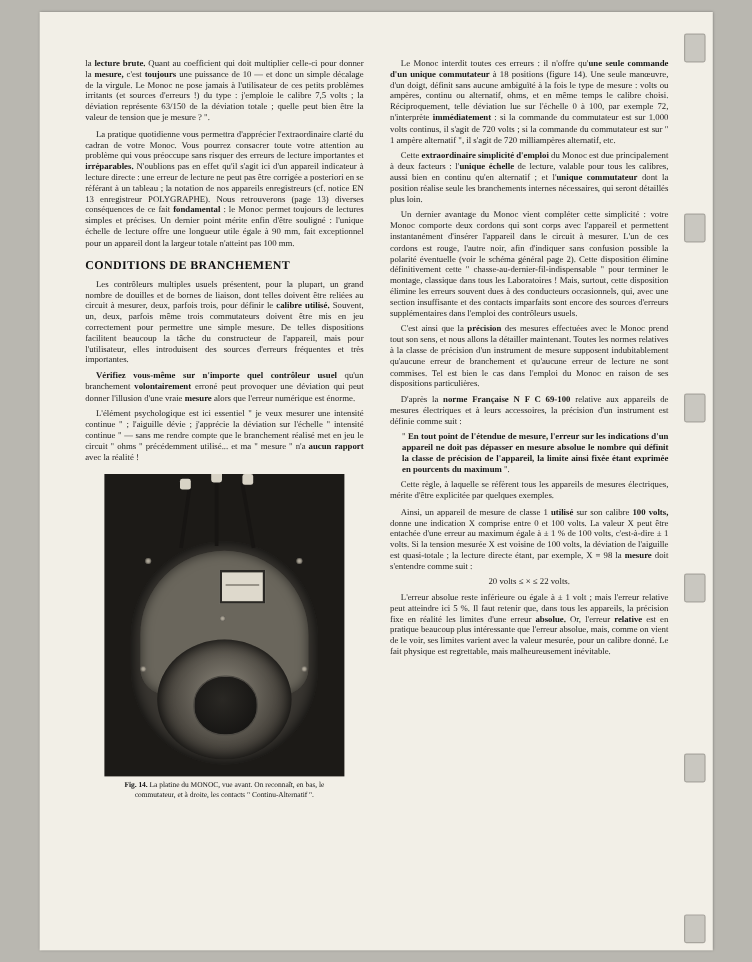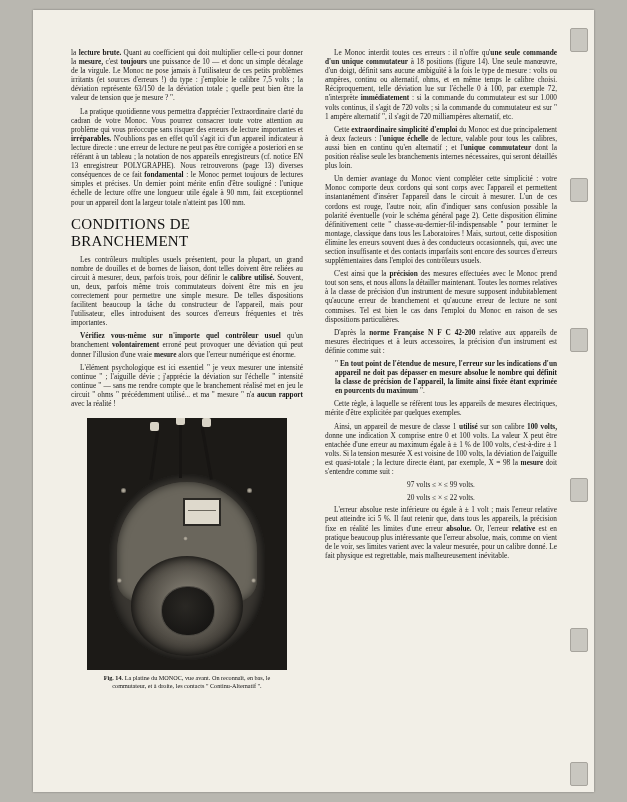--- a/index.html
+++ b/index.html
@@ -46,22 +46,22 @@
     font-size:7.3px;
     line-height:9.1px;
     text-align:justify;
     color:#1a1a1a;
     text-indent:9px;
   }
   p.noind{text-indent:0;}
   b{font-weight:bold;}
 
   h2{
-    font-size:15px;
-    font-weight:normal;
+    font-size:10px;
+    font-weight:bold;
     margin:9px 0 5px 0;
     letter-spacing:.3px;
     color:#111;
   }
   .quote{
     font-size:7.3px;
     line-height:9.1px;
     text-align:justify;
     margin:4px 0 4px 10px;
     color:#1a1a1a;
@@ -225,28 +225,27 @@
       </div>
     </div>
 
     <div class="col">
       <p>Le Monoc interdit toutes ces erreurs : il n'offre qu'<b>une seule commande d'un unique commutateur</b> à 18 positions (figure 14). Une seule manœuvre, d'un doigt, définit sans aucune ambiguïté à la fois le type de mesure : volts ou ampères, continu ou alternatif, ohms, et en même temps le calibre choisi. Réciproquement, telle déviation lue sur l'échelle 0 à 100, par exemple 72, n'interprète <b>immédiatement</b> : si la commande du commutateur est sur 1.000 volts continus, il s'agit de 720 volts ; si la commande du commutateur est sur " 1 ampère alternatif ", il s'agit de 720 milliampères alternatif, etc.</p>
       <p>Cette <b>extraordinaire simplicité d'emploi</b> du Monoc est due principalement à deux facteurs : l'<b>unique échelle</b> de lecture, valable pour tous les calibres, aussi bien en continu qu'en alternatif ; et l'<b>unique commutateur</b> dont la position réalise seule les branchements internes nécessaires, qui seront détaillés plus loin.</p>
       <p>Un dernier avantage du Monoc vient compléter cette simplicité : votre Monoc comporte deux cordons qui sont corps avec l'appareil et permettent instantanément d'insérer l'appareil dans le circuit à mesurer. L'un de ces cordons est rouge, l'autre noir, afin d'indiquer sans confusion possible la polarité éventuelle (voir le schéma général page 2). Cette disposition élimine définitivement cette " chasse-au-dernier-fil-indispensable " pour terminer le montage, classique dans tous les Laboratoires ! Mais, surtout, cette disposition élimine les erreurs souvent dues à des conducteurs occasionnels, qui, avec une section insuffisante et des contacts imparfaits sont encore des sources d'erreurs supplémentaires dans l'emploi des contrôleurs usuels.</p>
       <p>C'est ainsi que la <b>précision</b> des mesures effectuées avec le Monoc prend tout son sens, et nous allons la détailler maintenant. Toutes les normes relatives à la classe de précision d'un instrument de mesure supposent indubitablement qu'aucune erreur de branchement et qu'aucune erreur de lecture ne sont commises. Tel est bien le cas dans l'emploi du Monoc en raison de ses dispositions particulières.</p>
 
 
-      <p>D'après la <b>norme Française N F C 42-200</b> relative aux appareils de mesures électriques et à leurs accessoires, la précision d'un instrument est définie comme suit :</p>
+      <p>D'après la <b>norme Française N F C 69-100</b> relative aux appareils de mesures électriques et à leurs accessoires, la précision d'un instrument est définie comme suit :</p>
 
       <div class="quote">" <b>En tout point de l'étendue de mesure, l'erreur sur les indications d'un appareil ne doit pas dépasser en mesure absolue le nombre qui définit la classe de précision de l'appareil, la limite ainsi fixée étant exprimée en pourcents du maximum</b> ".</div>
 
       <p>Cette règle, à laquelle se réfèrent tous les appareils de mesures électriques, mérite d'être explicitée par quelques exemples.</p>
       <p>Ainsi, un appareil de mesure de classe 1 <b>utilisé</b> sur son calibre <b>100 volts,</b> donne une indication X comprise entre 0 et 100 volts. La valeur X peut être entachée d'une erreur au maximum égale à ± 1 % de 100 volts, c'est-à-dire ± 1 volts. Si la tension mesurée X est voisine de 100 volts, la déviation de l'aiguille est quasi-totale ; la lecture directe étant, par exemple, X = 98 la <b>mesure</b> doit s'entendre comme suit :</p>
 
-      <p class="centerline">97 volts ≤ × ≤ 99 volts.</p>
 
 
       <p class="centerline">20 volts ≤ × ≤ 22 volts.</p>
 
       <p>L'erreur absolue reste inférieure ou égale à ± 1 volt ; mais l'erreur relative peut atteindre ici 5 %. Il faut retenir que, dans tous les appareils, la précision fixe en réalité les limites d'une erreur <b>absolue.</b> Or, l'erreur <b>relative</b> est en pratique beaucoup plus intéressante que l'erreur absolue, mais, comme on vient de le voir, ses limites varient avec la valeur mesurée, pour un calibre donné. Le fait physique est regrettable, mais malheureusement inévitable.</p>
     </div>
 
   </div>
 
 </div>

